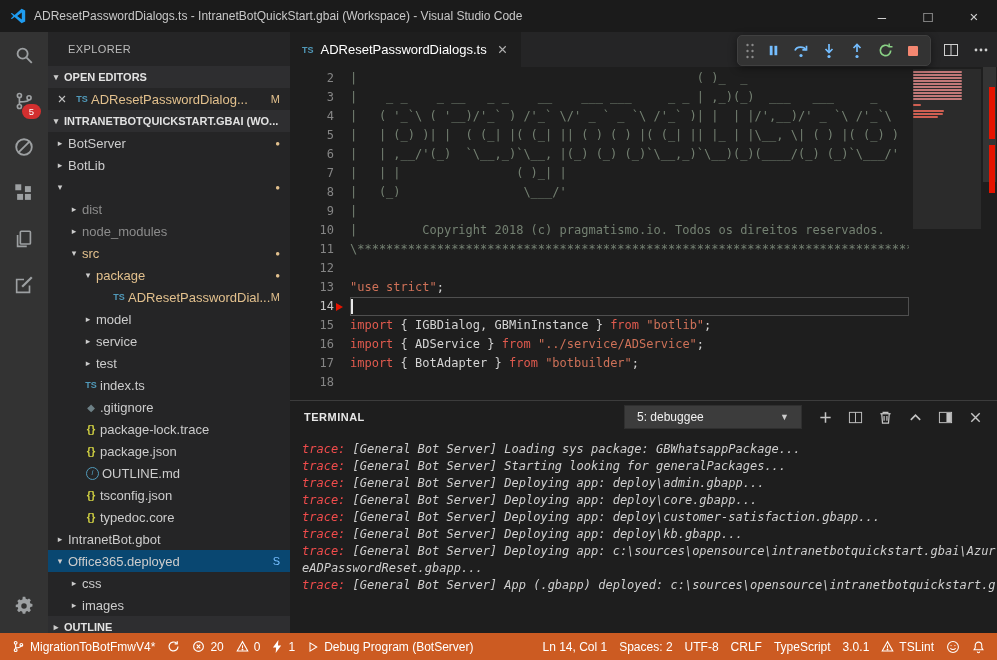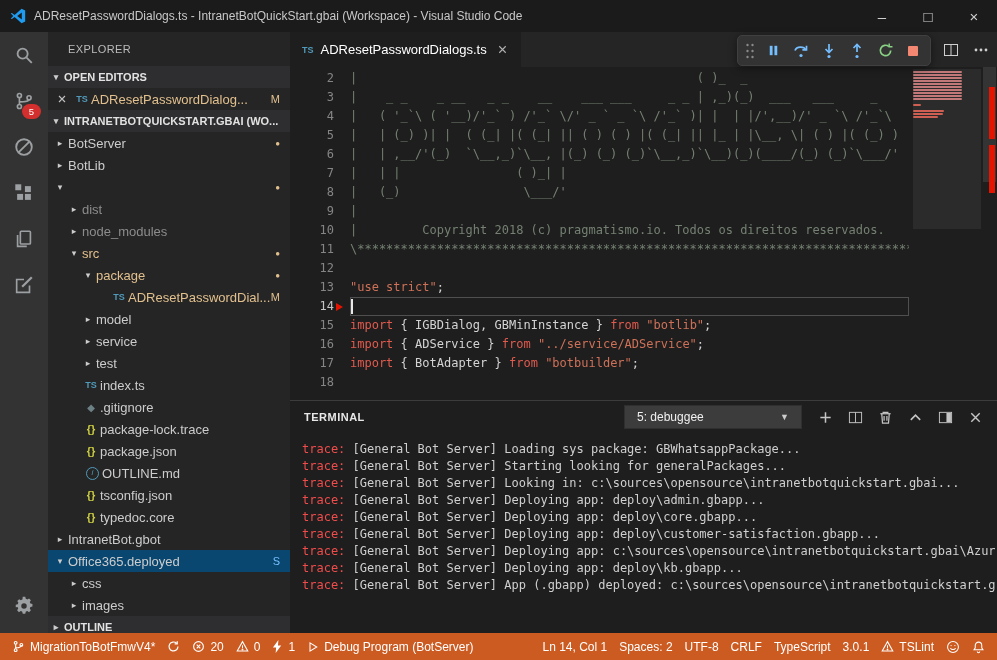--- a/index.html
+++ b/index.html
@@ -93,21 +93,21 @@
   .panel-header{height:32px;display:flex;align-items:center;padding:0 14px;flex:none;}
   .panel-tab{font-size:11px;font-weight:bold;color:#e7e7e7;letter-spacing:.5px;}
   .panel-spacer{flex:1;}
   .term-select{width:152px;height:22px;background:#3c3c3c;border:1px solid #2f2f2f;color:#f0f0f0;
     font-size:12px;display:flex;align-items:center;justify-content:space-between;padding:0 12px;}
   .term-caret{font-size:9px;color:#cccccc;}
   .panel-icons{display:flex;gap:15px;align-items:center;margin-left:16px;color:#c5c5c5;}
   .panel-icon{display:flex;align-items:center;}
   .terminal{flex:1;padding:8px 0 0 12px;font-family:"DejaVu Sans Mono",monospace;font-size:12px;
     line-height:17px;color:#cfcfcf;overflow:hidden;}
-  .tline{white-space:pre;overflow:hidden;}
+  .tline{white-space:pre;overflow:hidden;font-style:italic;}
   .tprefix{color:#f14c4c;}
 
   
   .statusbar{position:absolute;bottom:0;left:0;right:0;height:27px;background:#cc5b22;display:flex;
     align-items:center;color:#ffffff;font-size:12px;padding:0 6px;}
   .sb-item{display:flex;align-items:center;gap:5px;padding:0 6px;height:100%;white-space:nowrap;}
   .sb-right{margin-left:auto;display:flex;height:100%;text-align:center;}
 </style>
 </head>
 <body>
@@ -488,26 +488,26 @@
               <span class="panel-icon">
                 <svg width="15" height="15" viewBox="0 0 16 16" stroke="currentColor" stroke-width="1.5" fill="none">
                   <path d="M3.5 3.5l9 9M12.5 3.5l-9 9"></path>
                 </svg>
               </span>
             </div>
         </div>
         <div id="terminal" class="terminal">
             <div class="tline"><span class="tprefix">trace:</span><span> [General Bot Server] Loading sys package: GBWhatsappPackage...</span></div>
             <div class="tline"><span class="tprefix">trace:</span><span> [General Bot Server] Starting looking for generalPackages...</span></div>
-            <div class="tline"><span class="tprefix">trace:</span><span> [General Bot Server] Looking in: c:\sources\opensource\intranetbotquickstart.gbai...</span></div>
             <div class="tline"><span class="tprefix">trace:</span><span> [General Bot Server] Deploying app: deploy\admin.gbapp...</span></div>
             <div class="tline"><span class="tprefix">trace:</span><span> [General Bot Server] Deploying app: deploy\core.gbapp...</span></div>
             <div class="tline"><span class="tprefix">trace:</span><span> [General Bot Server] Deploying app: deploy\customer-satisfaction.gbapp...</span></div>
+            <div class="tline"><span class="tprefix">trace:</span><span> [General Bot Server] Deploying app: deploy\kb.gbapp...</span></div>
             <div class="tline"><span class="tprefix">trace:</span><span> [General Bot Server] Deploying app: c:\sources\opensource\intranetbotquickstart.gbai\Azur</span></div>
-            <div class="tline"><span class="tprefix">trace:</span><span> [General Bot Server] Deploying app: deploy\kb.gbapp...</span></div>
+            <div class="tline"><span>eADPasswordReset.gbapp...</span></div>
             <div class="tline"><span class="tprefix">trace:</span><span> [General Bot Server] App (.gbapp) deployed: c:\sources\opensource\intranetbotquickstart.g</span></div>
           </div>
       </div>
 
     </div>
   </div>
 
   <div class="statusbar" style="background: rgb(204, 91, 34);">
     <div id="sb-left" style="display:flex;height:100%;">
         <div class="sb-item">

